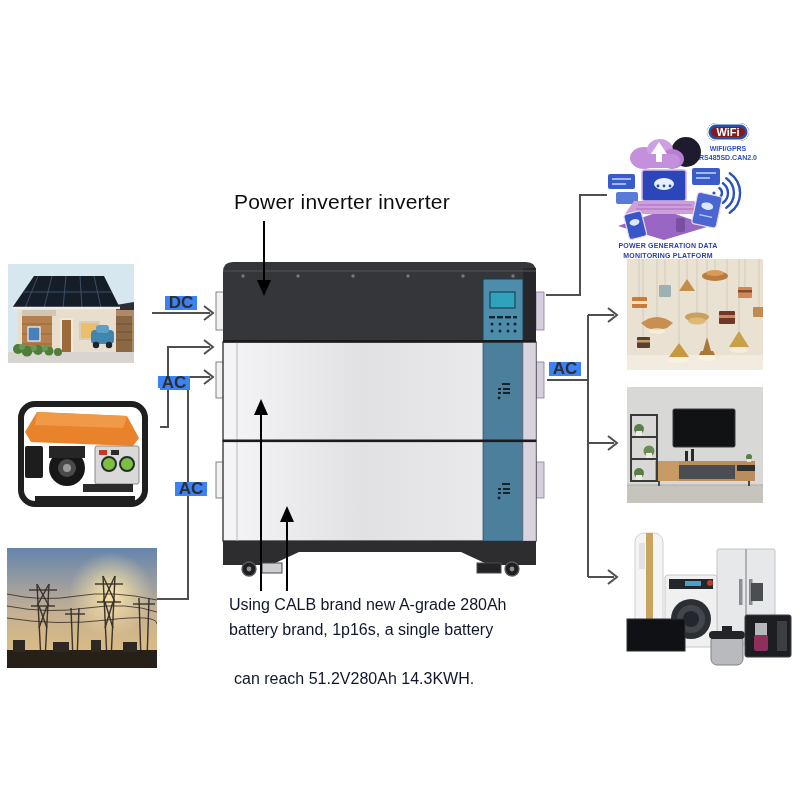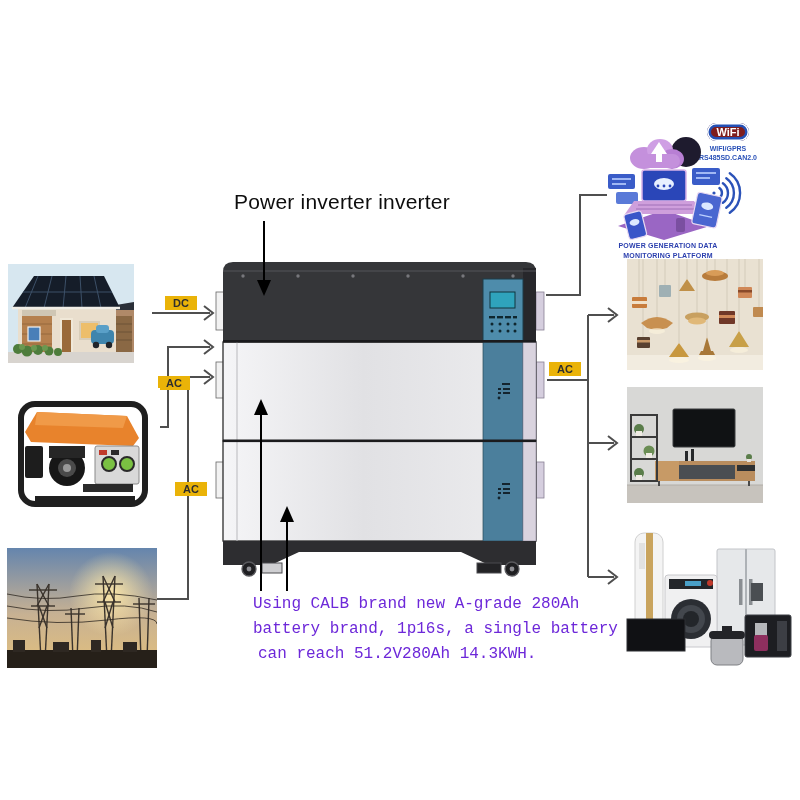--- a/index.html
+++ b/index.html
@@ -1,26 +1,26 @@
 <!DOCTYPE html>
 <html><head>
 <meta charset="utf-8">
 <style>
   html,body{margin:0;padding:0;background:#fff;}
   .stage{position:relative;width:800px;height:800px;background:#fff;overflow:hidden;
          font-family:"Liberation Sans",sans-serif;color:#111;}
   .abs{position:absolute;}
   .photo{position:absolute;overflow:hidden;}
   .photo svg{display:block;}
-  .lbl{position:absolute;font-weight:bold;font-size:11px;color:#2e2e2e;background:#eab308;
+  .lbl{position:absolute;font-weight:bold;font-size:17px;color:#2e2e2e;background:#3b82f6;
        padding:0 2px;text-align:center;line-height:14px;}
   .title{position:absolute;left:234px;top:190px;font-size:21px;color:#0d0d0d;
          letter-spacing:.2px;white-space:nowrap;}
-  .note{position:absolute;left:253px;top:592px;font-size:16px;line-height:25px;color:#6d28d9;font-family:Liberation Mono, monospace;}
-  .note .l3{padding-left:5px;}
+  .note{position:absolute;left:229px;top:592px;font-size:16px;line-height:25px;color:#0f172a;}
+  .note .l3{padding-left:5px;margin-top:24px;}
   .wifi-badge{position:absolute;left:707px;top:123px;width:42px;height:18px;border-radius:10px;
       background:#7f1d1d;color:#fff;font-weight:bold;font-size:11px;line-height:18px;
       text-align:center;box-shadow:inset 0 0 0 1.5px #fff,inset 0 0 0 4px #2450b4;}
   .wifi-sub{position:absolute;width:80px;text-align:center;font-weight:bold;font-size:7px;
       color:#2b52b8;line-height:9px;}
   .caption{position:absolute;left:603px;top:241px;width:130px;text-align:center;
       font-weight:bold;font-size:7px;line-height:9.5px;color:#2b3fae;letter-spacing:.2px;}
 </style>
 </head>
 <body>

